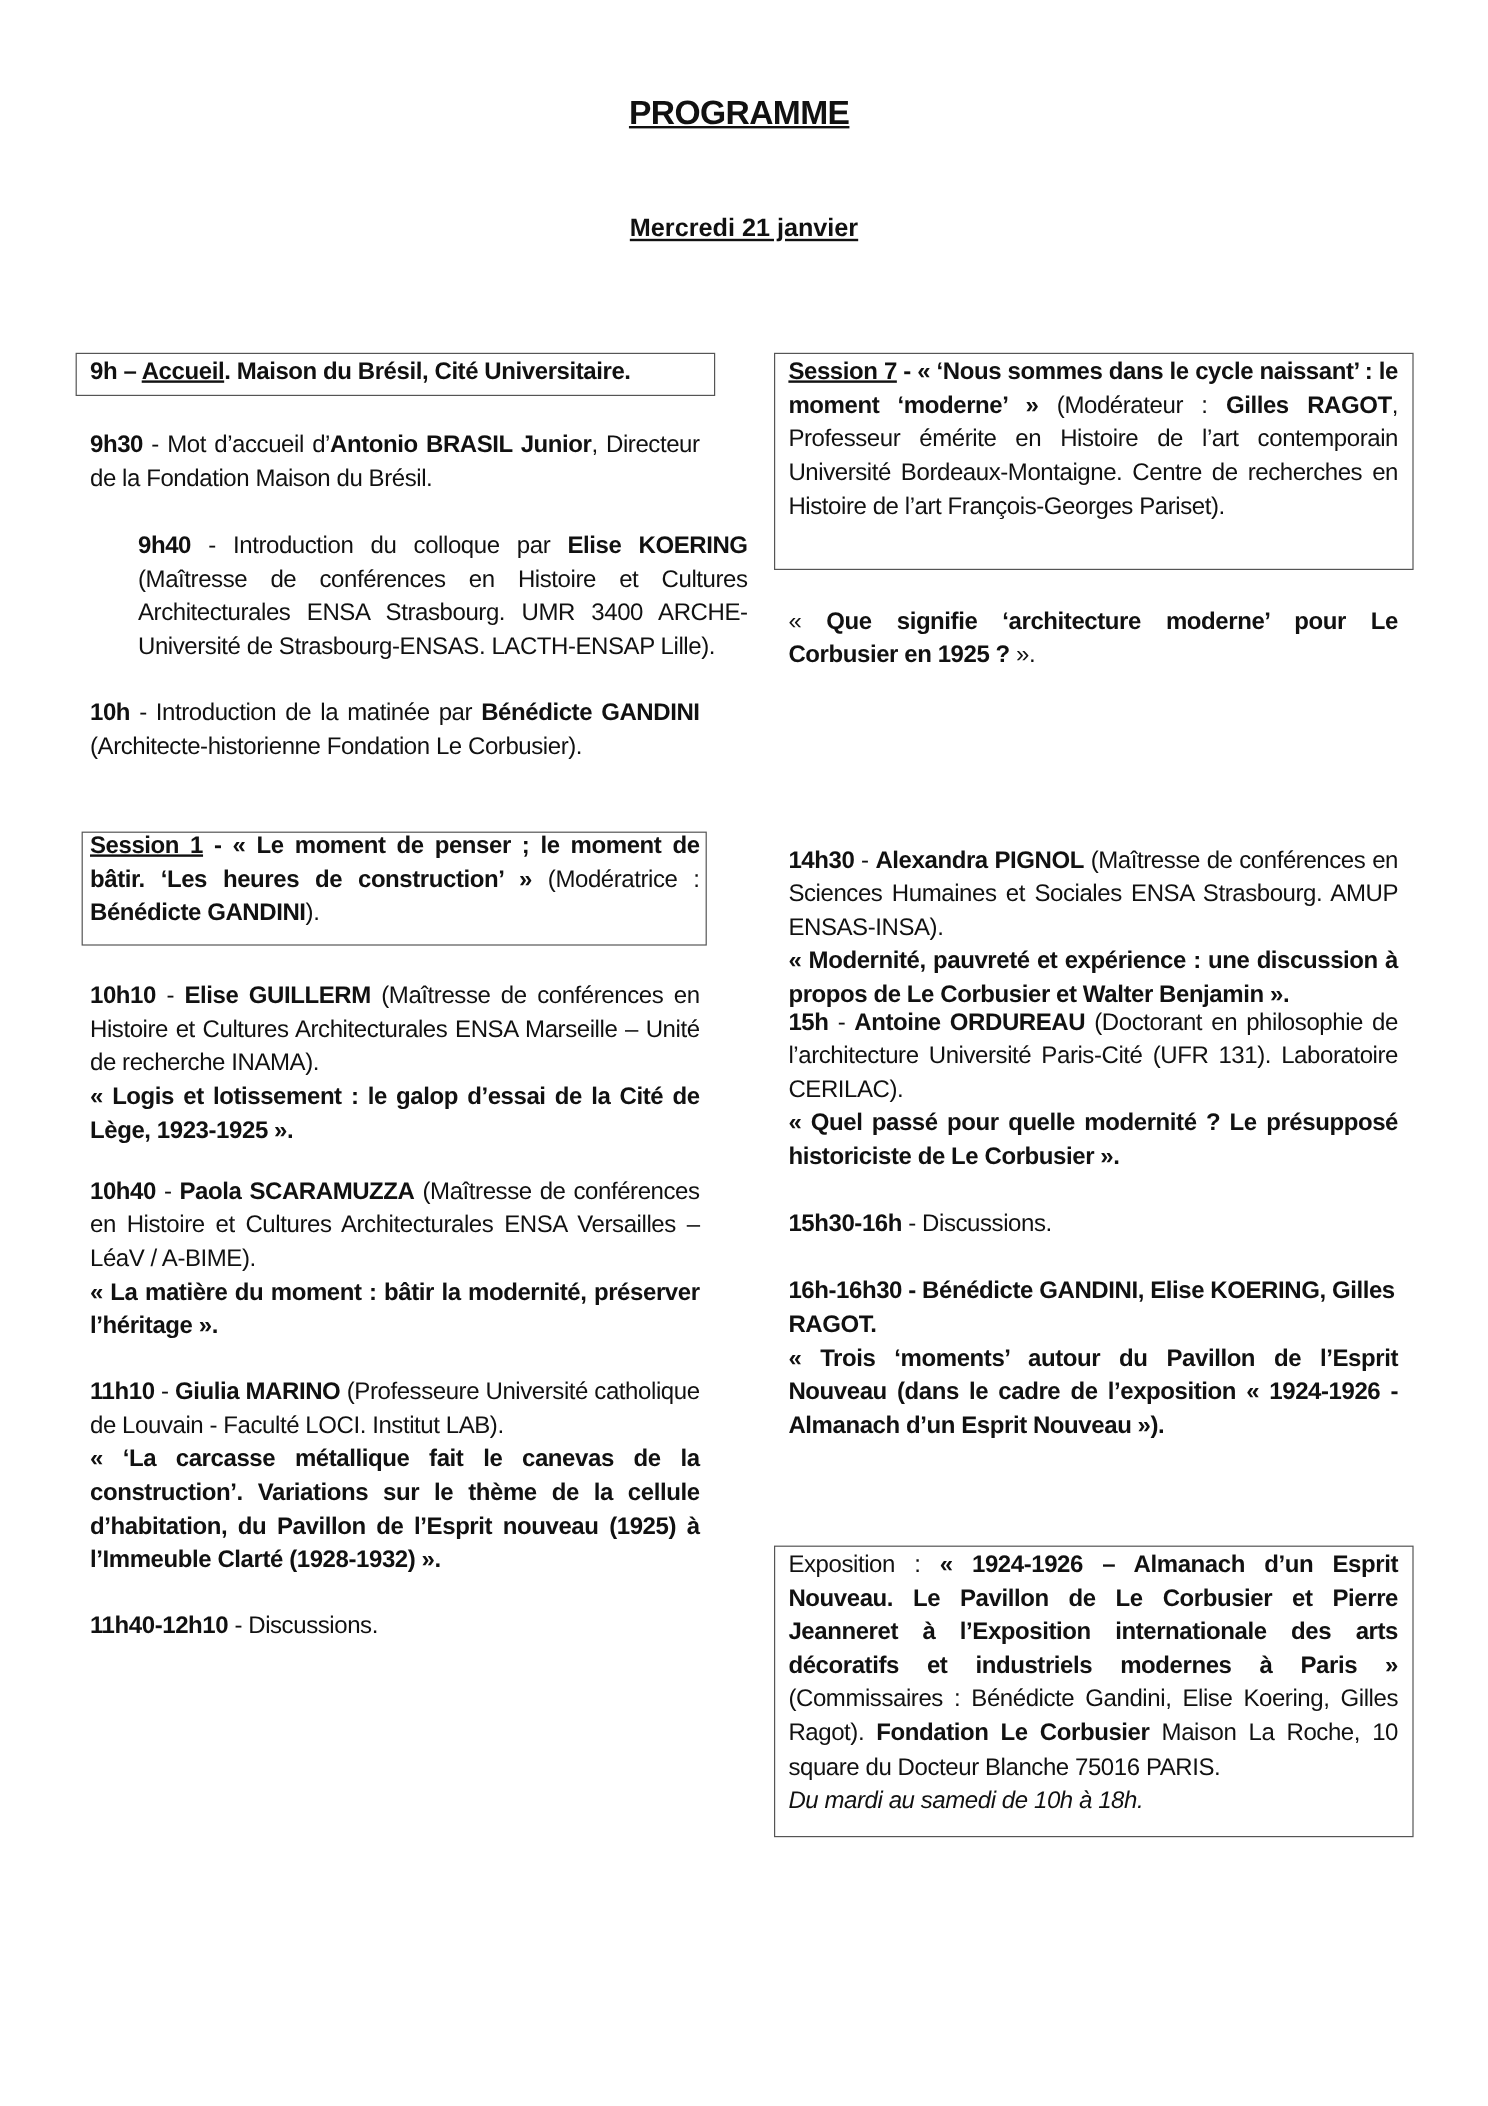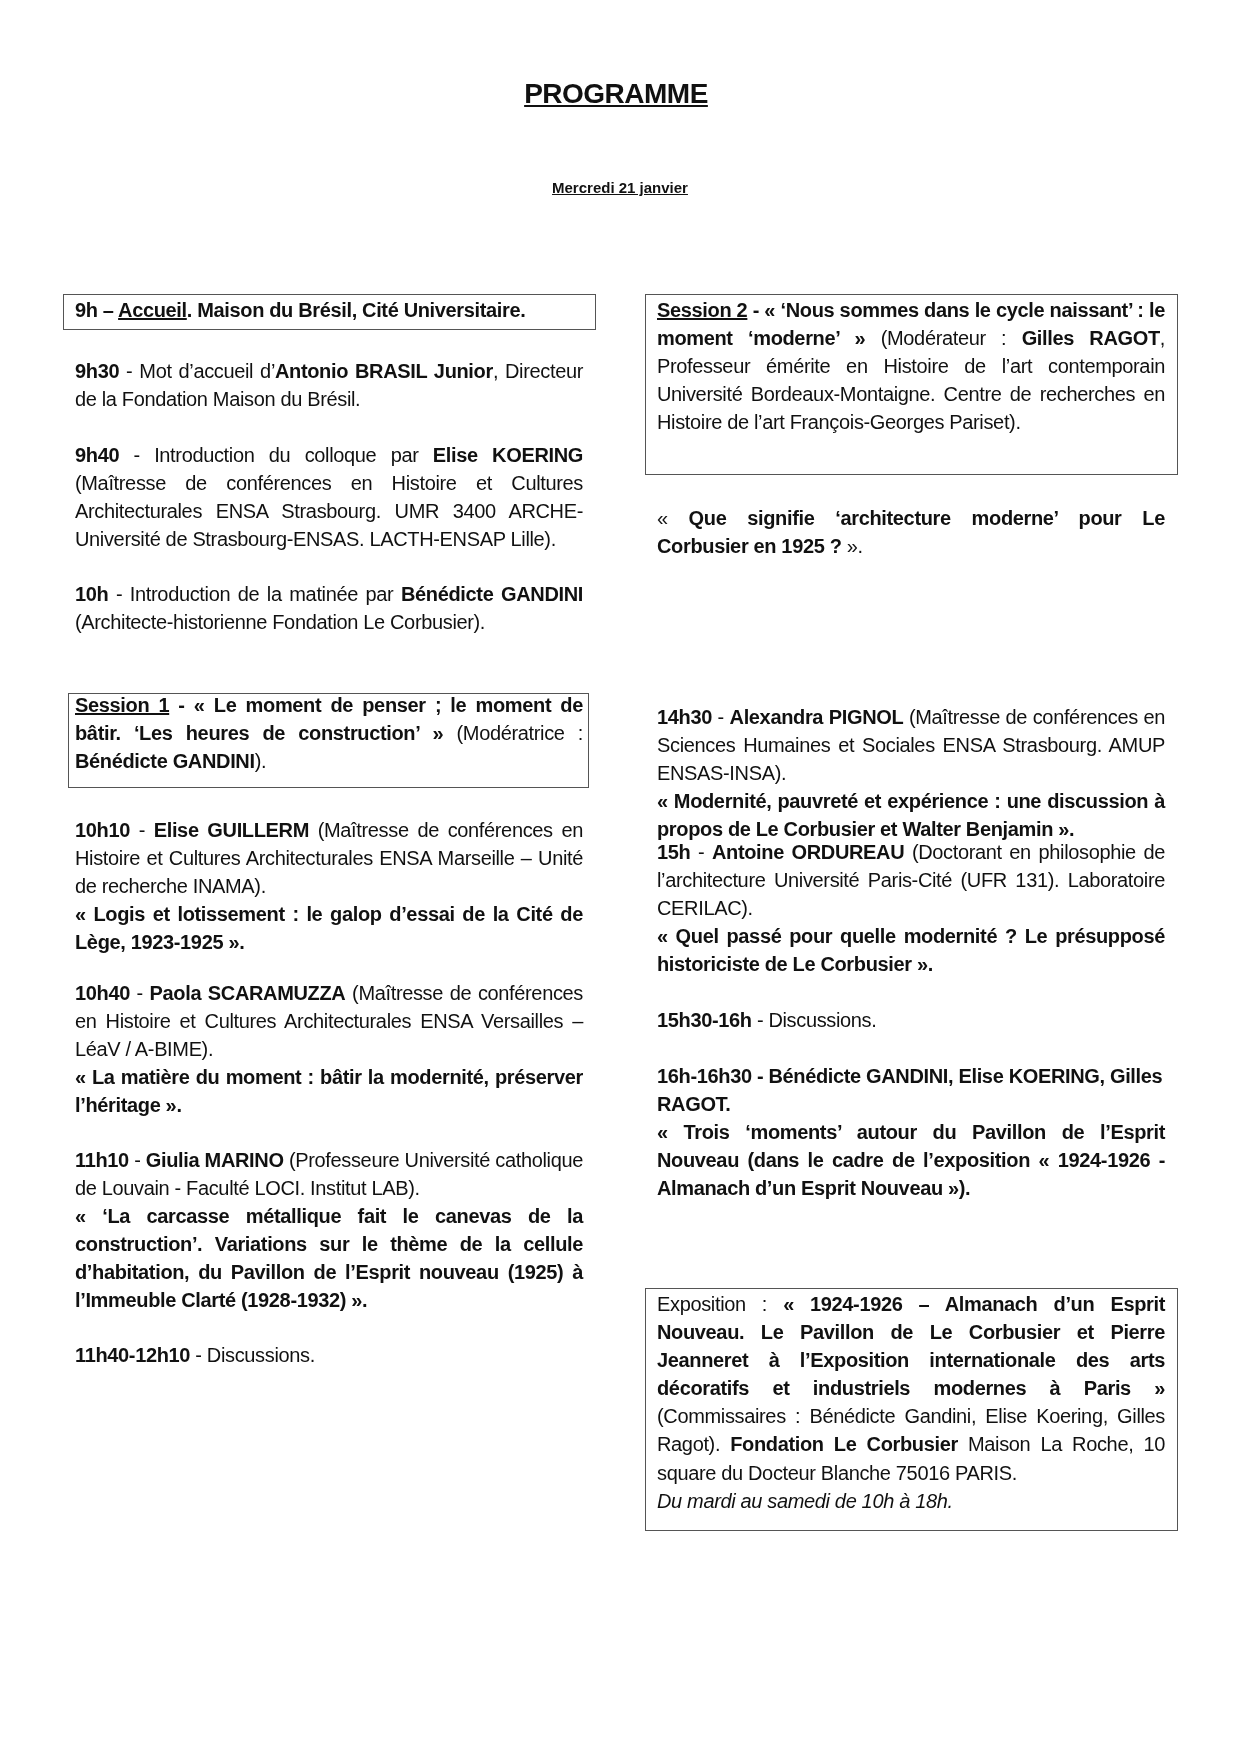--- a/index.html
+++ b/index.html
@@ -6,21 +6,21 @@
   body {
     width: 1240px; height: 1755px; position: relative; overflow: hidden;
     font-family: "Liberation Sans", sans-serif; color: #111111;
   }
   .title {
     position: absolute; left: 0; width: 1232px; top: 78px; text-align: center;
     font-size: 28px; font-weight: bold; text-decoration: underline; letter-spacing: -0.5px;
   }
   .date {
     position: absolute; left: 0; width: 1240px; top: 179px; text-align: center;
-    font-size: 15px; font-weight: bold; text-decoration: underline;
+    font-size: 21px; font-weight: bold; text-decoration: underline;
   }
   .col {
     position: absolute; font-size: 20px; line-height: 28.1px; text-align: justify;
     letter-spacing: -0.35px;
   }
   .left { left: 75px; width: 508px; }
   .right { left: 657px; width: 508px; }
   .block { position: absolute; }
   .box {
     position: absolute; border: 1.5px solid #555555; box-sizing: border-box;
@@ -38,21 +38,21 @@
 
 <div class="box" style="left:63px; top:294px; width:533px; height:36px;"></div>
 <div class="col left block" style="top:296px; text-align:left;">
   <b>9h – </b><b><u>Accueil</u></b><b>. Maison du Brésil, Cité Universitaire.</b>
 </div>
 
 <div class="col left block" style="top:357px;">
   <b>9h30</b><span> - Mot d’accueil d’</span><b>Antonio BRASIL Junior</b><span>, Directeur de la Fondation Maison du Brésil.</span>
 </div>
 
-<div class="col left block" style="top:441px;">
+<div class="col left block" style="top:441px;margin-left:40px;">
   <b>9h40</b><span> - Introduction du colloque par </span><b>Elise KOERING</b><span> (Maîtresse de conférences en Histoire et Cultures Architecturales ENSA Strasbourg. UMR 3400 ARCHE-Université de Strasbourg-ENSAS. LACTH-ENSAP Lille).</span>
 </div>
 
 <div class="col left block" style="top:580px;">
   <b>10h</b><span> - Introduction de la matinée par </span><b>Bénédicte GANDINI</b><span> (Architecte-historienne Fondation Le Corbusier).</span>
 </div>
 
 <div class="box" style="left:68px; top:693px; width:521px; height:95px;"></div>
 <div class="col left block" style="top:691px;">
   <b><u>Session 1</u></b><b> - « Le moment de penser ; le moment de bâtir. ‘Les heures de construction’ »</b><span> (Modératrice : </span><b>Bénédicte GANDINI</b><span>).</span>
@@ -72,21 +72,21 @@
   <p><b>11h10</b><span> - </span><b>Giulia MARINO</b><span> (Professeure Université catholique de Louvain - Faculté LOCI. Institut LAB).</span></p>
   <p><b>« ‘La carcasse métallique fait le canevas de la construction’. Variations sur le thème de la cellule d’habitation, du Pavillon de l’Esprit nouveau (1925) à l’Immeuble Clarté (1928-1932) ».</b></p>
 </div>
 
 <div class="col left block" style="top:1341px;">
   <b>11h40-12h10</b><span> - Discussions.</span>
 </div>
 
 <div class="box" style="left:645px; top:294px; width:533px; height:181px;"></div>
 <div class="col right block" style="top:296px;">
-  <b><u>Session 2</u></b><b> - « ‘Nous sommes dans le cycle naissant’ : le moment ‘moderne’ »</b><span> (Modérateur : </span><b>Gilles RAGOT</b><span>, Professeur émérite en Histoire de l’art contemporain Université Bordeaux-Montaigne. Centre de recherches en Histoire de l’art François-Georges Pariset).</span>
+  <b><u>Session 7</u></b><b> - « ‘Nous sommes dans le cycle naissant’ : le moment ‘moderne’ »</b><span> (Modérateur : </span><b>Gilles RAGOT</b><span>, Professeur émérite en Histoire de l’art contemporain Université Bordeaux-Montaigne. Centre de recherches en Histoire de l’art François-Georges Pariset).</span>
 </div>
 
 <div class="col right block" style="top:504px;">
   <p><span>« </span><b>Que signifie ‘architecture moderne’ pour Le Corbusier en 1925 ?</b><span> ».</span></p>
 </div>
 
 <div class="col right block" style="top:703px;">
   <p><b>14h30</b><span> - </span><b>Alexandra PIGNOL</b><span> (Maîtresse de conférences en Sciences Humaines et Sociales ENSA Strasbourg. AMUP ENSAS-INSA).</span></p>
   <p><b>« Modernité, pauvreté et expérience : une discussion à propos de Le Corbusier et Walter Benjamin ».</b></p>
 </div>

